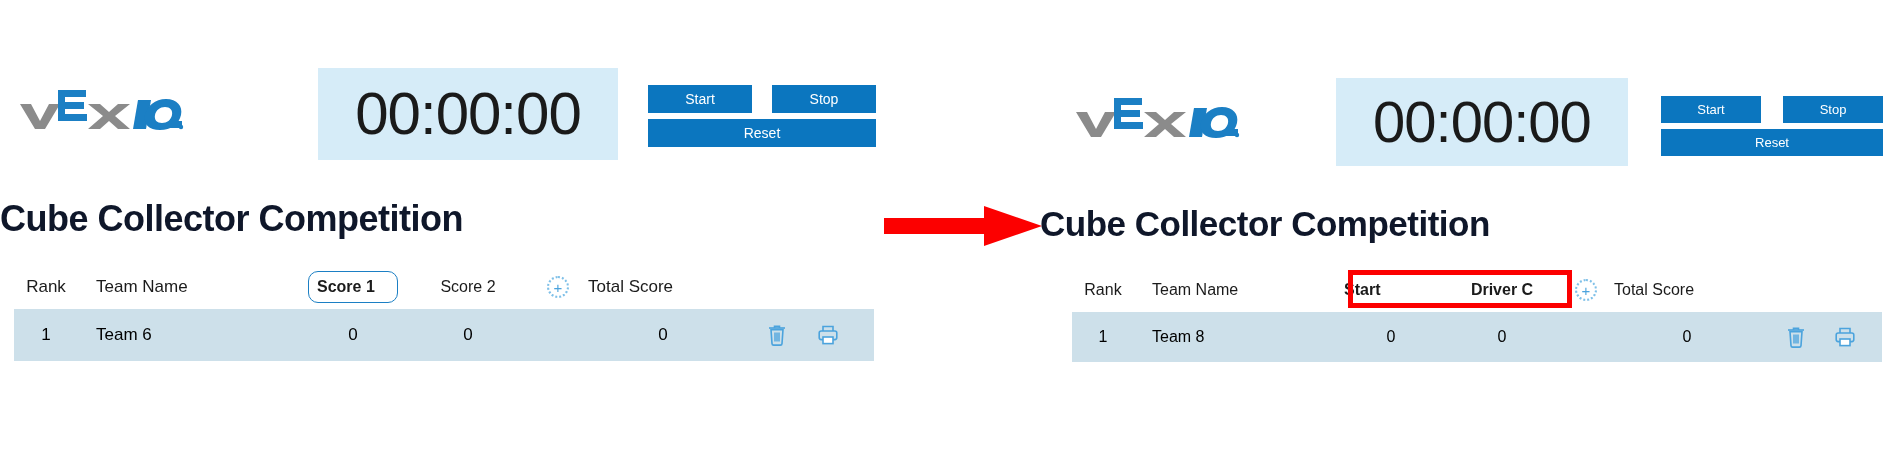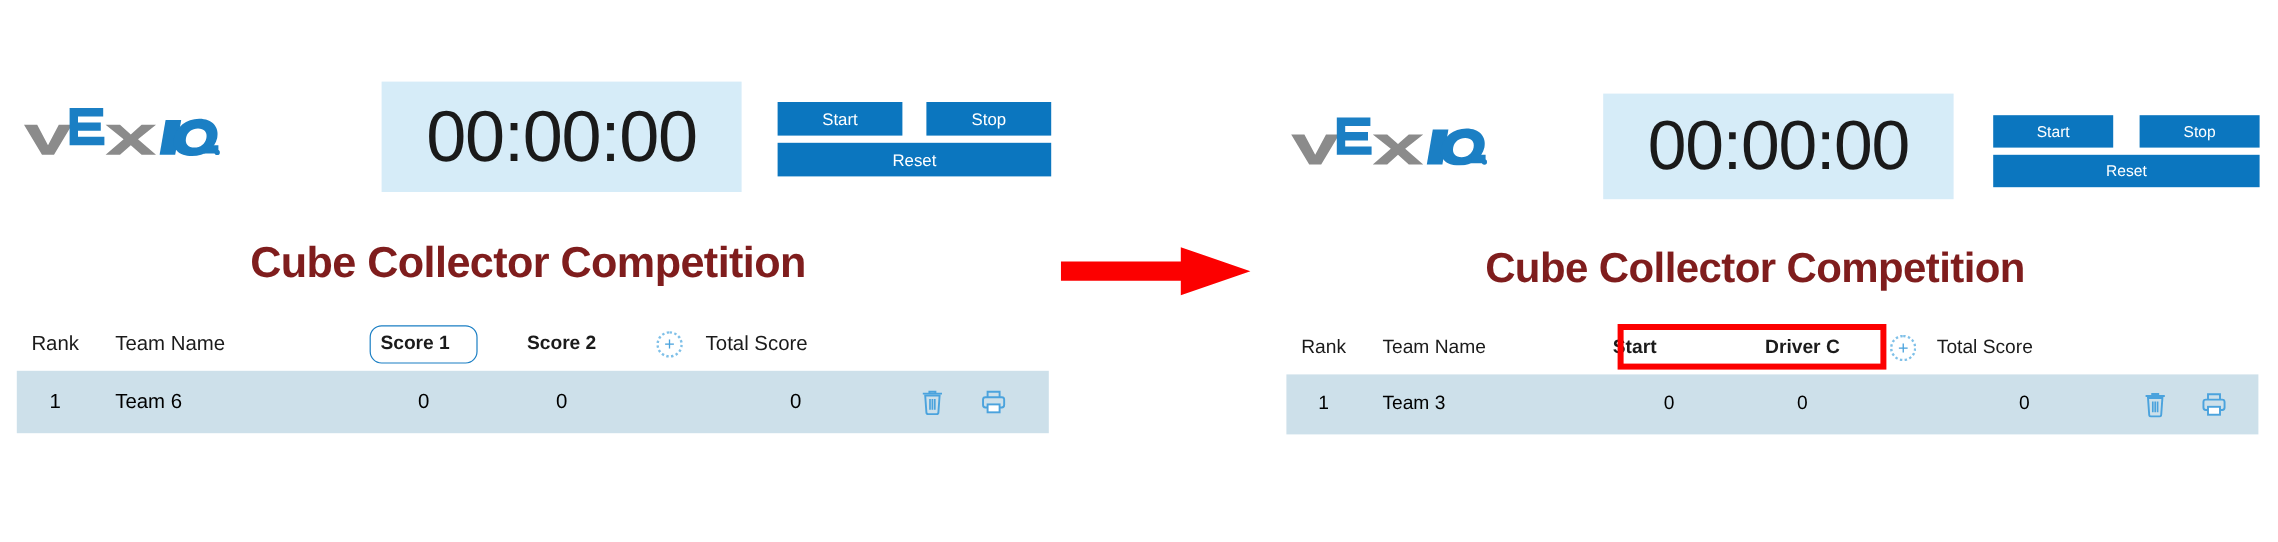--- a/index.html
+++ b/index.html
@@ -35,24 +35,23 @@
     display:flex;align-items:center;justify-content:center;
     font-family:"Liberation Sans", sans-serif;
     cursor:pointer;
     box-sizing:border-box;
     padding:0;
   }
 
   
   .title{
     position:absolute;
-    text-align:center;
     font-family:"Liberation Sans", sans-serif;
     font-weight:bold;
-    color:#7f1d1d;
+    color:#0f172a;
     letter-spacing:-0.5px;
     white-space:nowrap;
   }
 
   
   .tbl{position:absolute;}
   .thead,.trow{display:flex;align-items:center;}
   .thead{color:#1b1b1b;}
   .trow{background:#cde0ea;}
   .cell{box-sizing:border-box;display:flex;align-items:center;}
@@ -129,21 +128,21 @@
   <div class="tbl" style="left:14px;top:265px;width:860px;">
 
     <div class="thead" style="height:44px;font-size:17px;">
       <div class="cell c-rank" style="width:64px;">Rank</div>
       <div class="cell c-team" style="width:220px;padding-left:18px;">Team Name</div>
       <div class="cell c-score" style="width:110px;">
         <div class="hdr-box" style="width:90px;height:32px;padding-left:8px;border-radius:10px;">
           <span style="font-weight:bold;font-size:16px;">Score 1</span>
         </div>
       </div>
-      <div class="cell c-score" style="width:120px;font-weight:bold;font-size:16px;justify-content:center;">Score 2</div>
+      <div class="cell c-score" style="width:120px;font-weight:normal;font-size:16px;justify-content:center;">Score 2</div>
       <div class="cell c-plus" style="width:60px;">
         <div class="plus-icon" style="width:22px;height:22px;font-size:15px;line-height:1;">
           <span>+</span>
         </div>
       </div>
       <div class="cell c-total" style="width:150px;justify-content:flex-start;">Total Score</div>
       <div class="cell" style="width:130px;"></div>
     </div>
 
     <div class="trow" style="height:52px;font-size:17px;">
@@ -218,21 +217,21 @@
         <div class="plus-icon" style="width:22px;height:22px;font-size:15px;line-height:1;">
           <span>+</span>
         </div>
       </div>
       <div class="cell c-total" style="width:146px;justify-content:flex-start;">Total Score</div>
       <div class="cell" style="width:122px;"></div>
     </div>
 
     <div class="trow" style="height:50px;font-size:16px;">
       <div class="cell c-rank" style="width:62px;">1</div>
-      <div class="cell c-team" style="width:202px;padding-left:18px;">Team 3</div>
+      <div class="cell c-team" style="width:202px;padding-left:18px;">Team 8</div>
       <div class="cell c-score" style="width:110px;">0</div>
       <div class="cell c-score" style="width:112px;">0</div>
       <div class="cell" style="width:56px;"></div>
       <div class="cell c-total" style="width:146px;">0</div>
       <div class="cell c-act" style="width:122px;gap:28px;">
         <span class="icon-btn">
           <svg width="20" height="22" viewBox="0 0 20 22" aria-hidden="true">
             <path d="M2 4 h16" stroke="#4ba3dd" stroke-width="1.6" fill="none"></path>
             <path d="M7.5 4 V2.4 h5 V4" stroke="#4ba3dd" stroke-width="1.6" fill="none"></path>
             <path d="M4 5.6 h12 l-1 14 a1.6 1.6 0 0 1 -1.6 1.5 h-6.8 a1.6 1.6 0 0 1 -1.6 -1.5 z" stroke="#4ba3dd" stroke-width="1.6" fill="none"></path>

